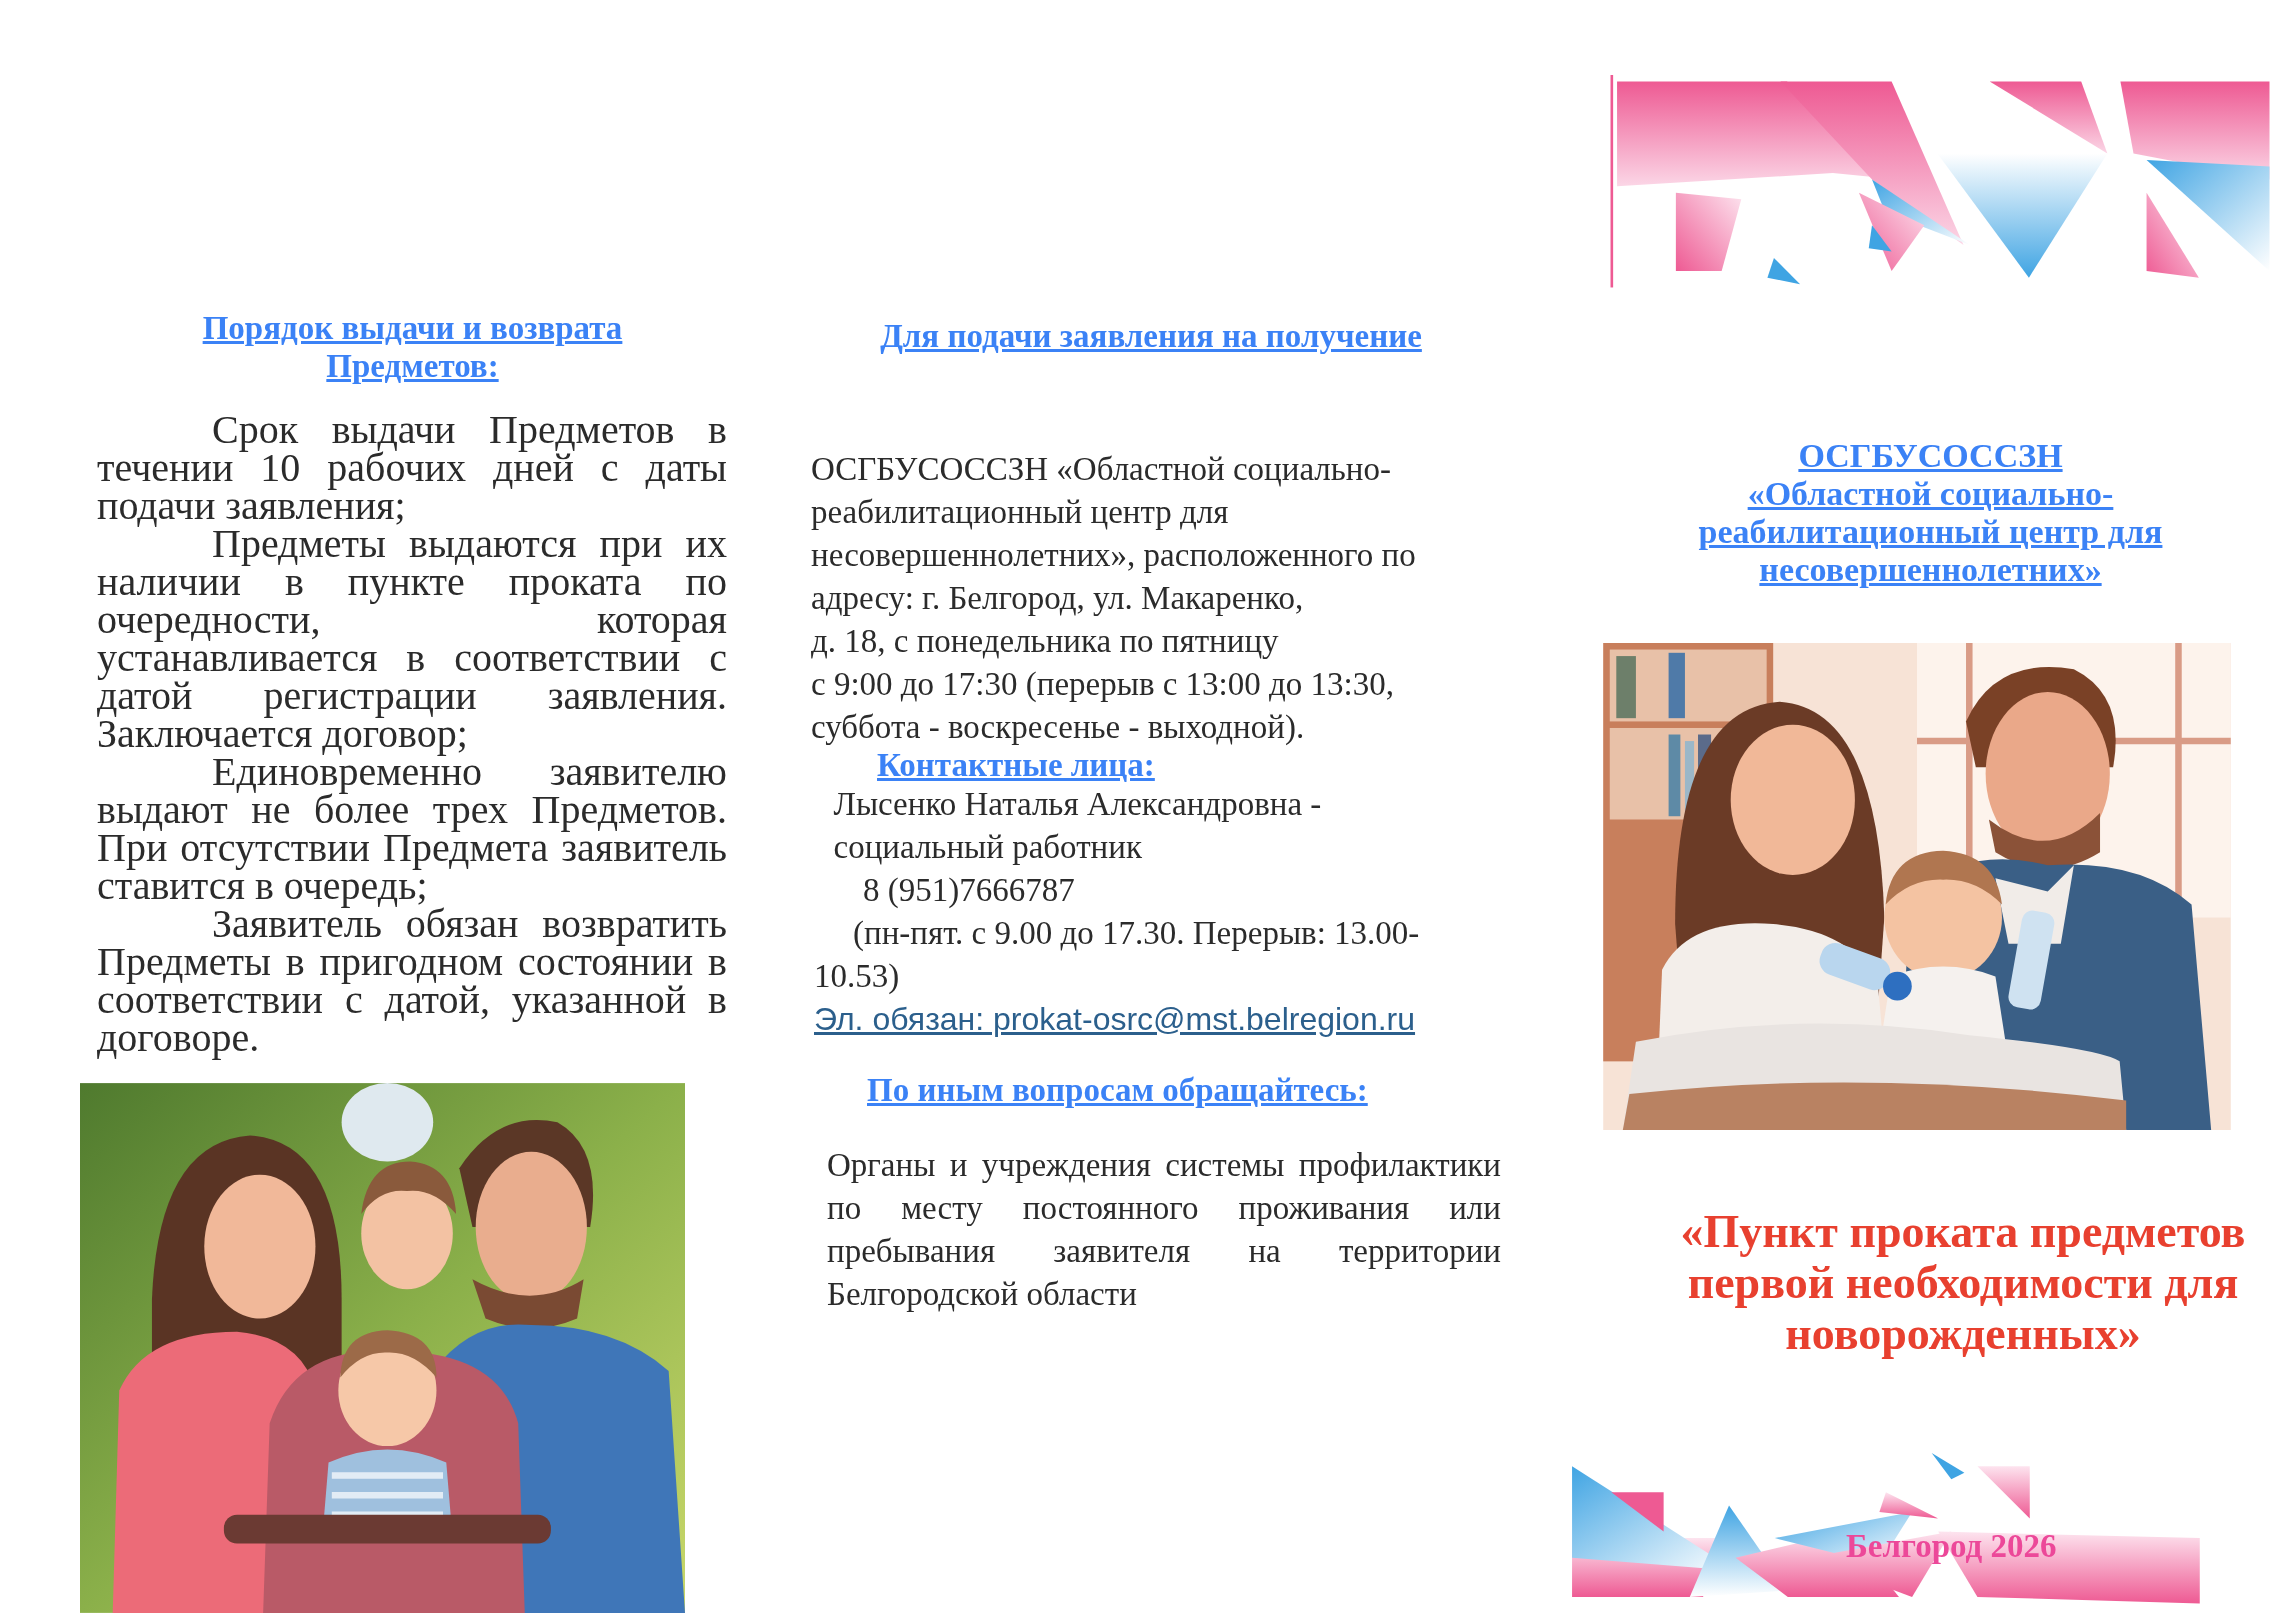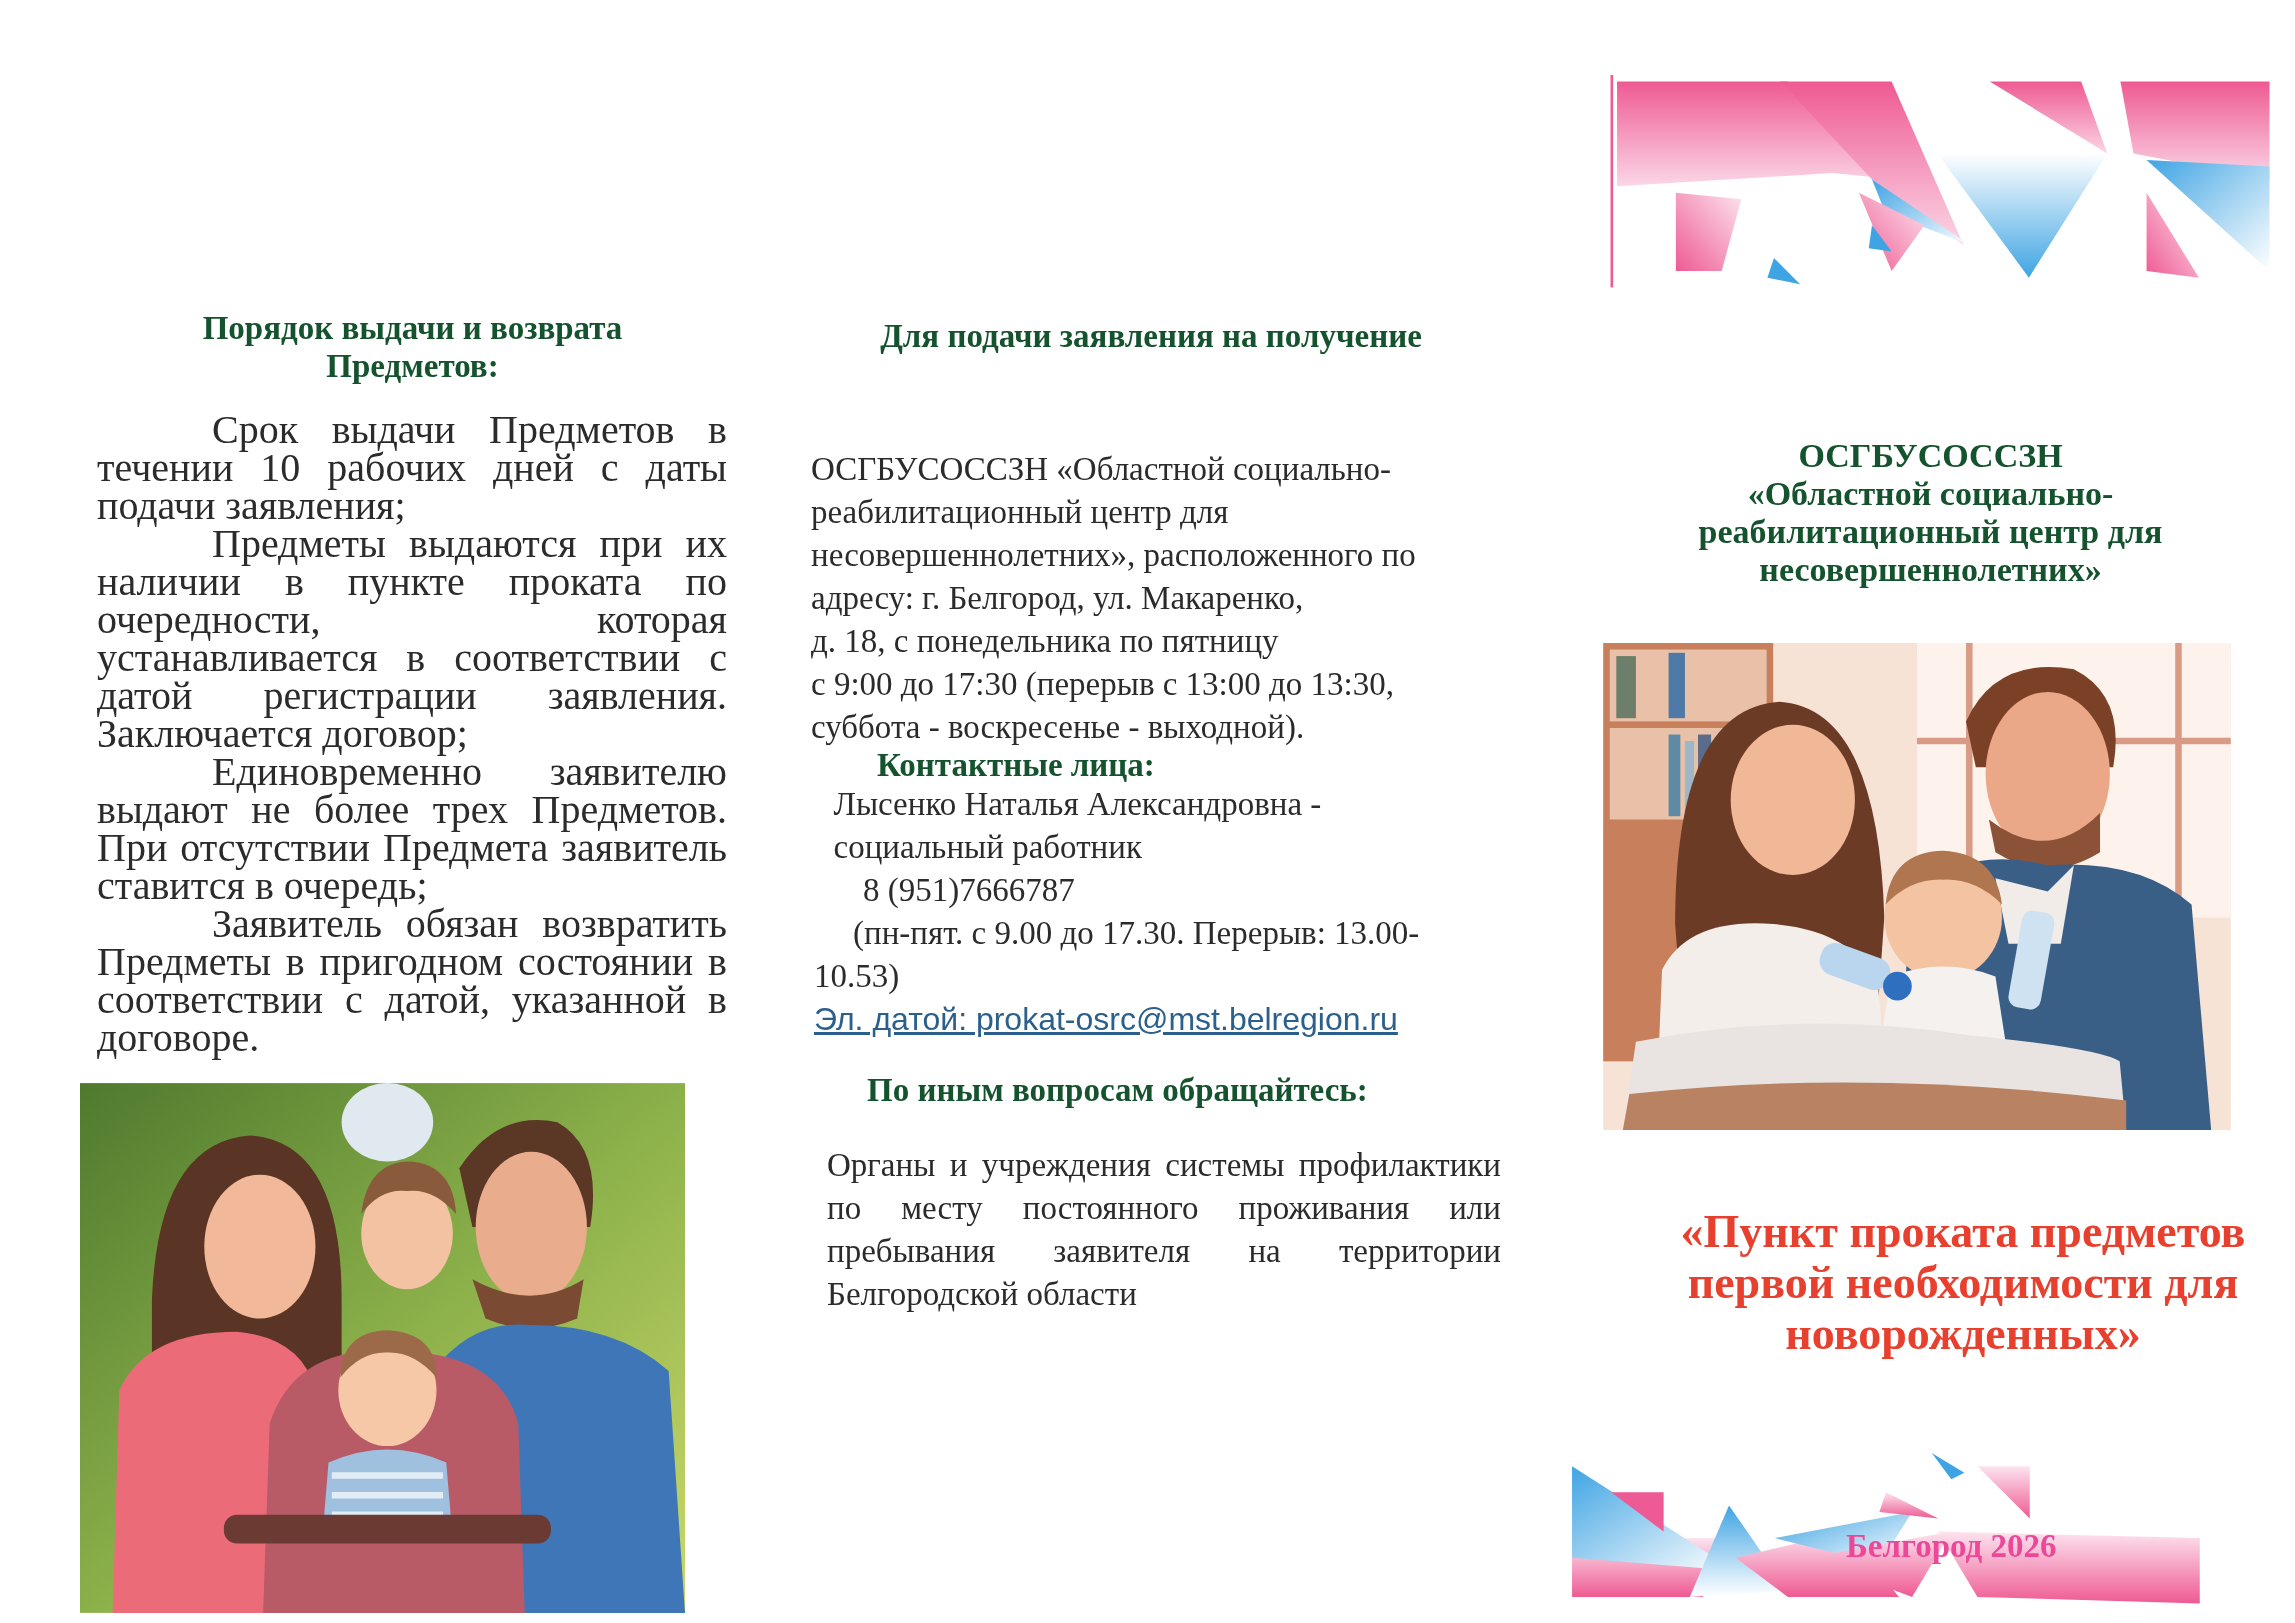--- a/index.html
+++ b/index.html
@@ -3,21 +3,21 @@
 <meta charset="utf-8">
 <style>
   html, body { margin:0; padding:0; }
   body { width:2295px; height:1623px; background:#ffffff; position:relative; overflow:hidden;
          font-family:"Liberation Serif","DejaVu Serif",serif; color:#2b2b2b; }
   .panel { position:absolute; top:0; height:1623px; }
   .p1 { left:0; width:772px; }
   .p2 { left:772px; width:766px; }
   .p3 { left:1538px; width:758px; }
 
-  .heading { color:#14532d; font-weight:bold; text-align:center; font-size:33px; line-height:38px; }
+  .heading { color:#3b82f6; font-weight:bold; text-align:center; font-size:33px; line-height:38px;text-decoration:underline; }
   .body-text { font-size:40px; line-height:38px; text-align:justify; color:#2b2b2b; }
   .para { text-indent:115px; margin:0; }
   .center-text { text-align:left; font-size:33px; line-height:43px;margin-top:32px; }
 
   
   #p1-heading { position:absolute; left:151px; top:309px; width:523px; }
   #p1-body { position:absolute; left:97px; top:411px; width:630px; }
   #p1-photo { position:absolute; left:80px; top:1083px; width:605px; height:530px; overflow:hidden; }
 
   
@@ -109,21 +109,21 @@
     <div>суббота - воскресенье - выходной).</div>
   </div>
 
   <div id="p2-contacts-heading" class="heading">Контактные лица:</div>
   <div id="p2-contacts">
     <span class="line" style="padding-left:6.5px">Лысенко Наталья Александровна -</span>
     <span class="line" style="padding-left:6.5px">социальный работник</span>
     <span class="line" style="padding-left:36px">8 (951)7666787</span>
     <span class="line" style="padding-left:26px">(пн-пят. с 9.00 до 17.30. Перерыв: 13.00-</span>
     <span class="line" style="margin-left:-13px">10.53)</span>
-    <span class="line" style="margin-left:-13px" id="p2-email">Эл. датой: prokat-osrc@mst.belregion.ru</span>
+    <span class="line" style="margin-left:-13px" id="p2-email">Эл. обязан: prokat-osrc@mst.belregion.ru</span>
   </div>
 
   <div id="p2-other-heading" class="heading">По иным вопросам обращайтесь:</div>
   <div id="p2-other" class="body-text" style="line-height:43px">Органы и учреждения системы профилактики по месту постоянного проживания или пребывания заявителя на территории Белгородской области</div>
 </section>
 
 <section class="panel p3">
   <div id="p3-top-deco">
     <svg width="660" height="219" viewBox="0 0 1008 335">
       <defs>

